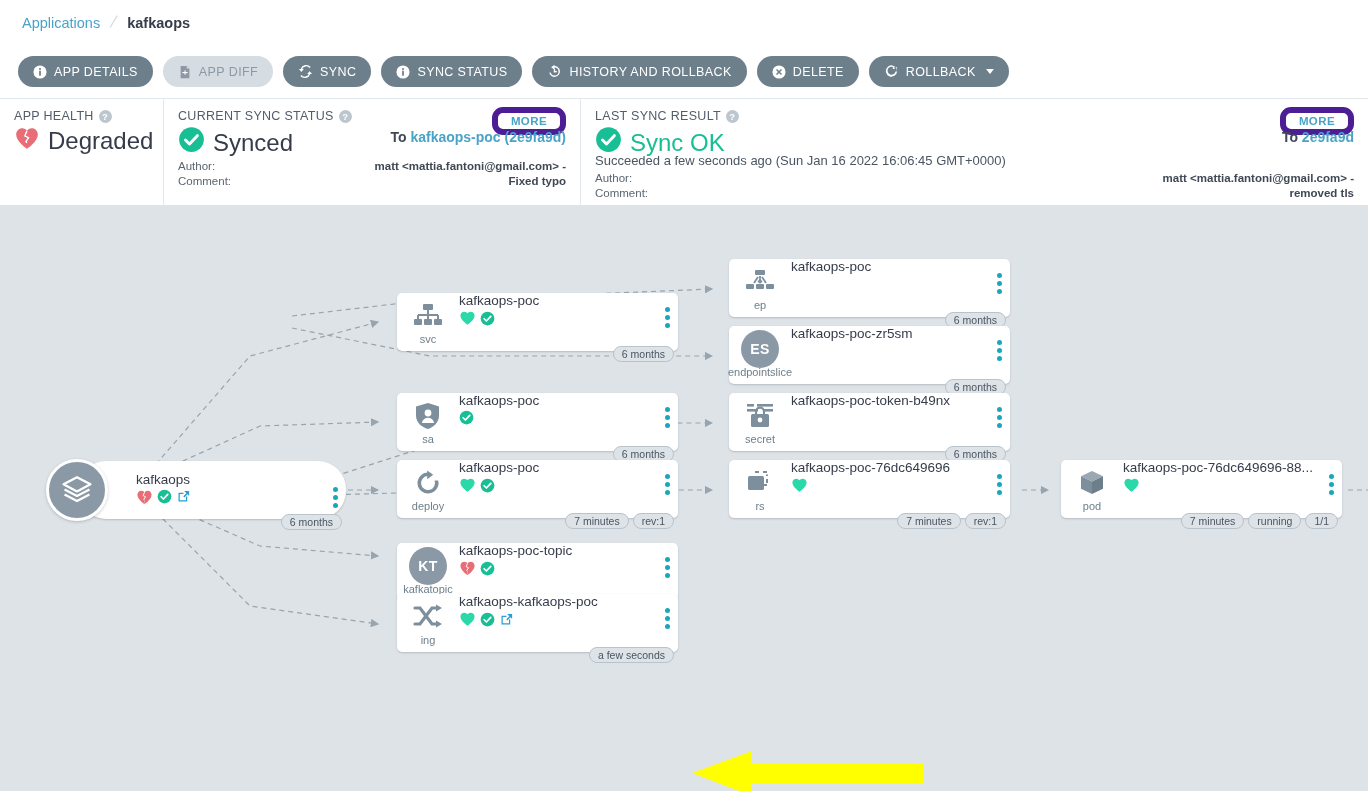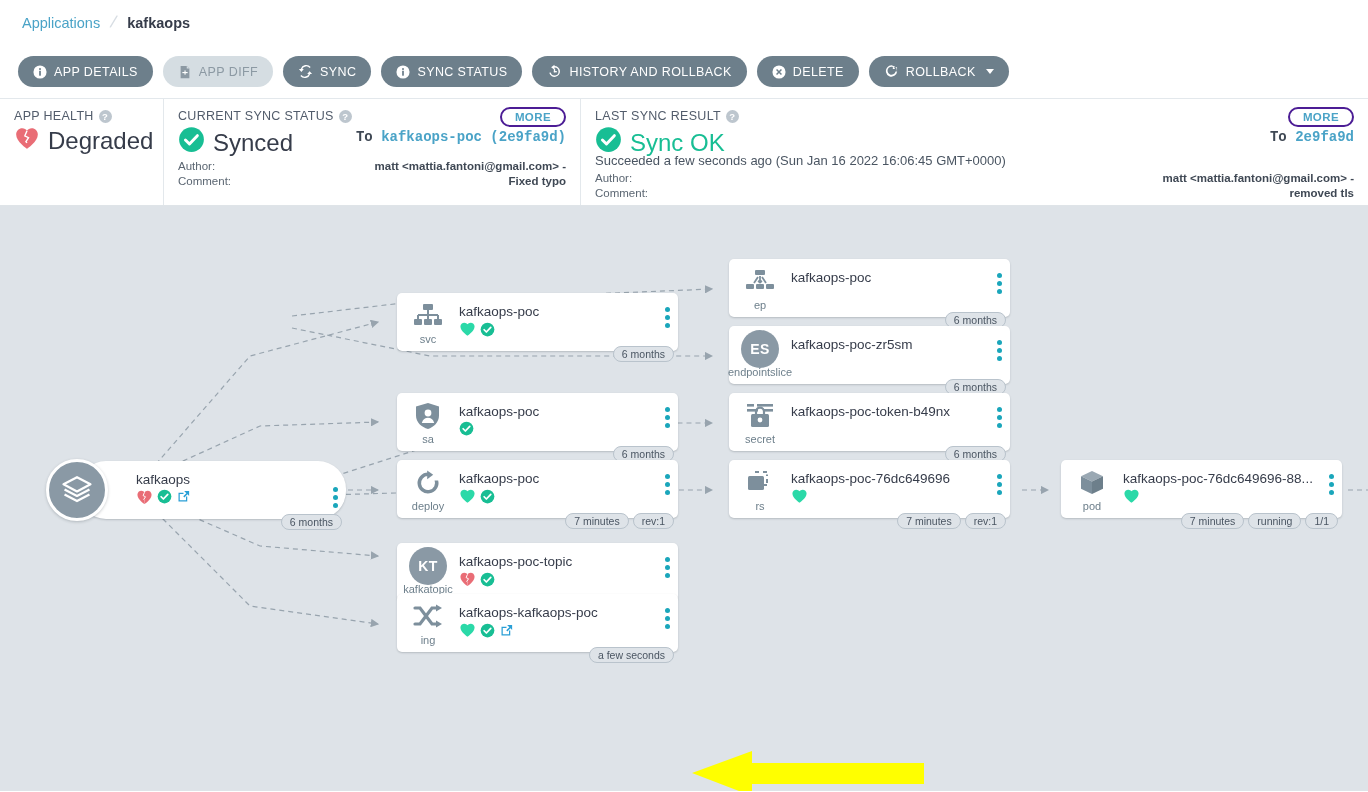--- a/index.html
+++ b/index.html
@@ -118,37 +118,36 @@
     top: 60px;
     font-size: 11.5px;
     color: #5b6672;
   }
   .meta-row { display: flex; justify-content: space-between; line-height: 15px; }
   .meta-k { color: #5b6672; }
   .meta-v { font-weight: bold; color: #3f4854; text-align: right; }
   .more-btn {
     position: absolute;
     top: 8px; right: 14px;
-    border: 2px solid #4c1d95;
+    border: 6px solid #4c1d95;
     color: #4aa3c7;
     border-radius: 11px;
     font-size: 11.5px;
     font-weight: bold;
     padding: 2px 13px;
     background: #fff;
     cursor: pointer;
     letter-spacing: 0.4px;
   }
   .rev-line {
     position: absolute;
     top: 30px; right: 14px;
     font-size: 14px;
     font-weight: bold;
     color: #3f4854;
-    font-family: Liberation Mono, monospace;
   }
   .rev-line a { color: #4aa3c7; text-decoration: none; cursor: pointer; }
   .succeeded-line {
     position: absolute;
     left: 14px; top: 54px;
     font-size: 13px;
     color: #4a5562;
   }
 
   
@@ -177,21 +176,21 @@
     flex-direction: column;
     align-items: center;
   }
   .node-ico { display: flex; align-items: center; justify-content: center; height: 30px; }
   .node-kind {
     font-size: 11px;
     color: #6d7f8b;
     margin-top: 2px;
     white-space: nowrap;
   }
-  .node-body { flex: 1; padding-top: 11px; min-width: 0; }
+  .node-body { flex: 1; padding-top: 0; min-width: 0; }
   .node-title {
     font-size: 13.5px;
     color: #363c4a;
     white-space: nowrap;
     overflow: hidden;
     text-overflow: ellipsis;
   }
   .node-icons { display: flex; align-items: center; gap: 4px; margin-top: 2px; }
   .kebab {
     width: 22px;

